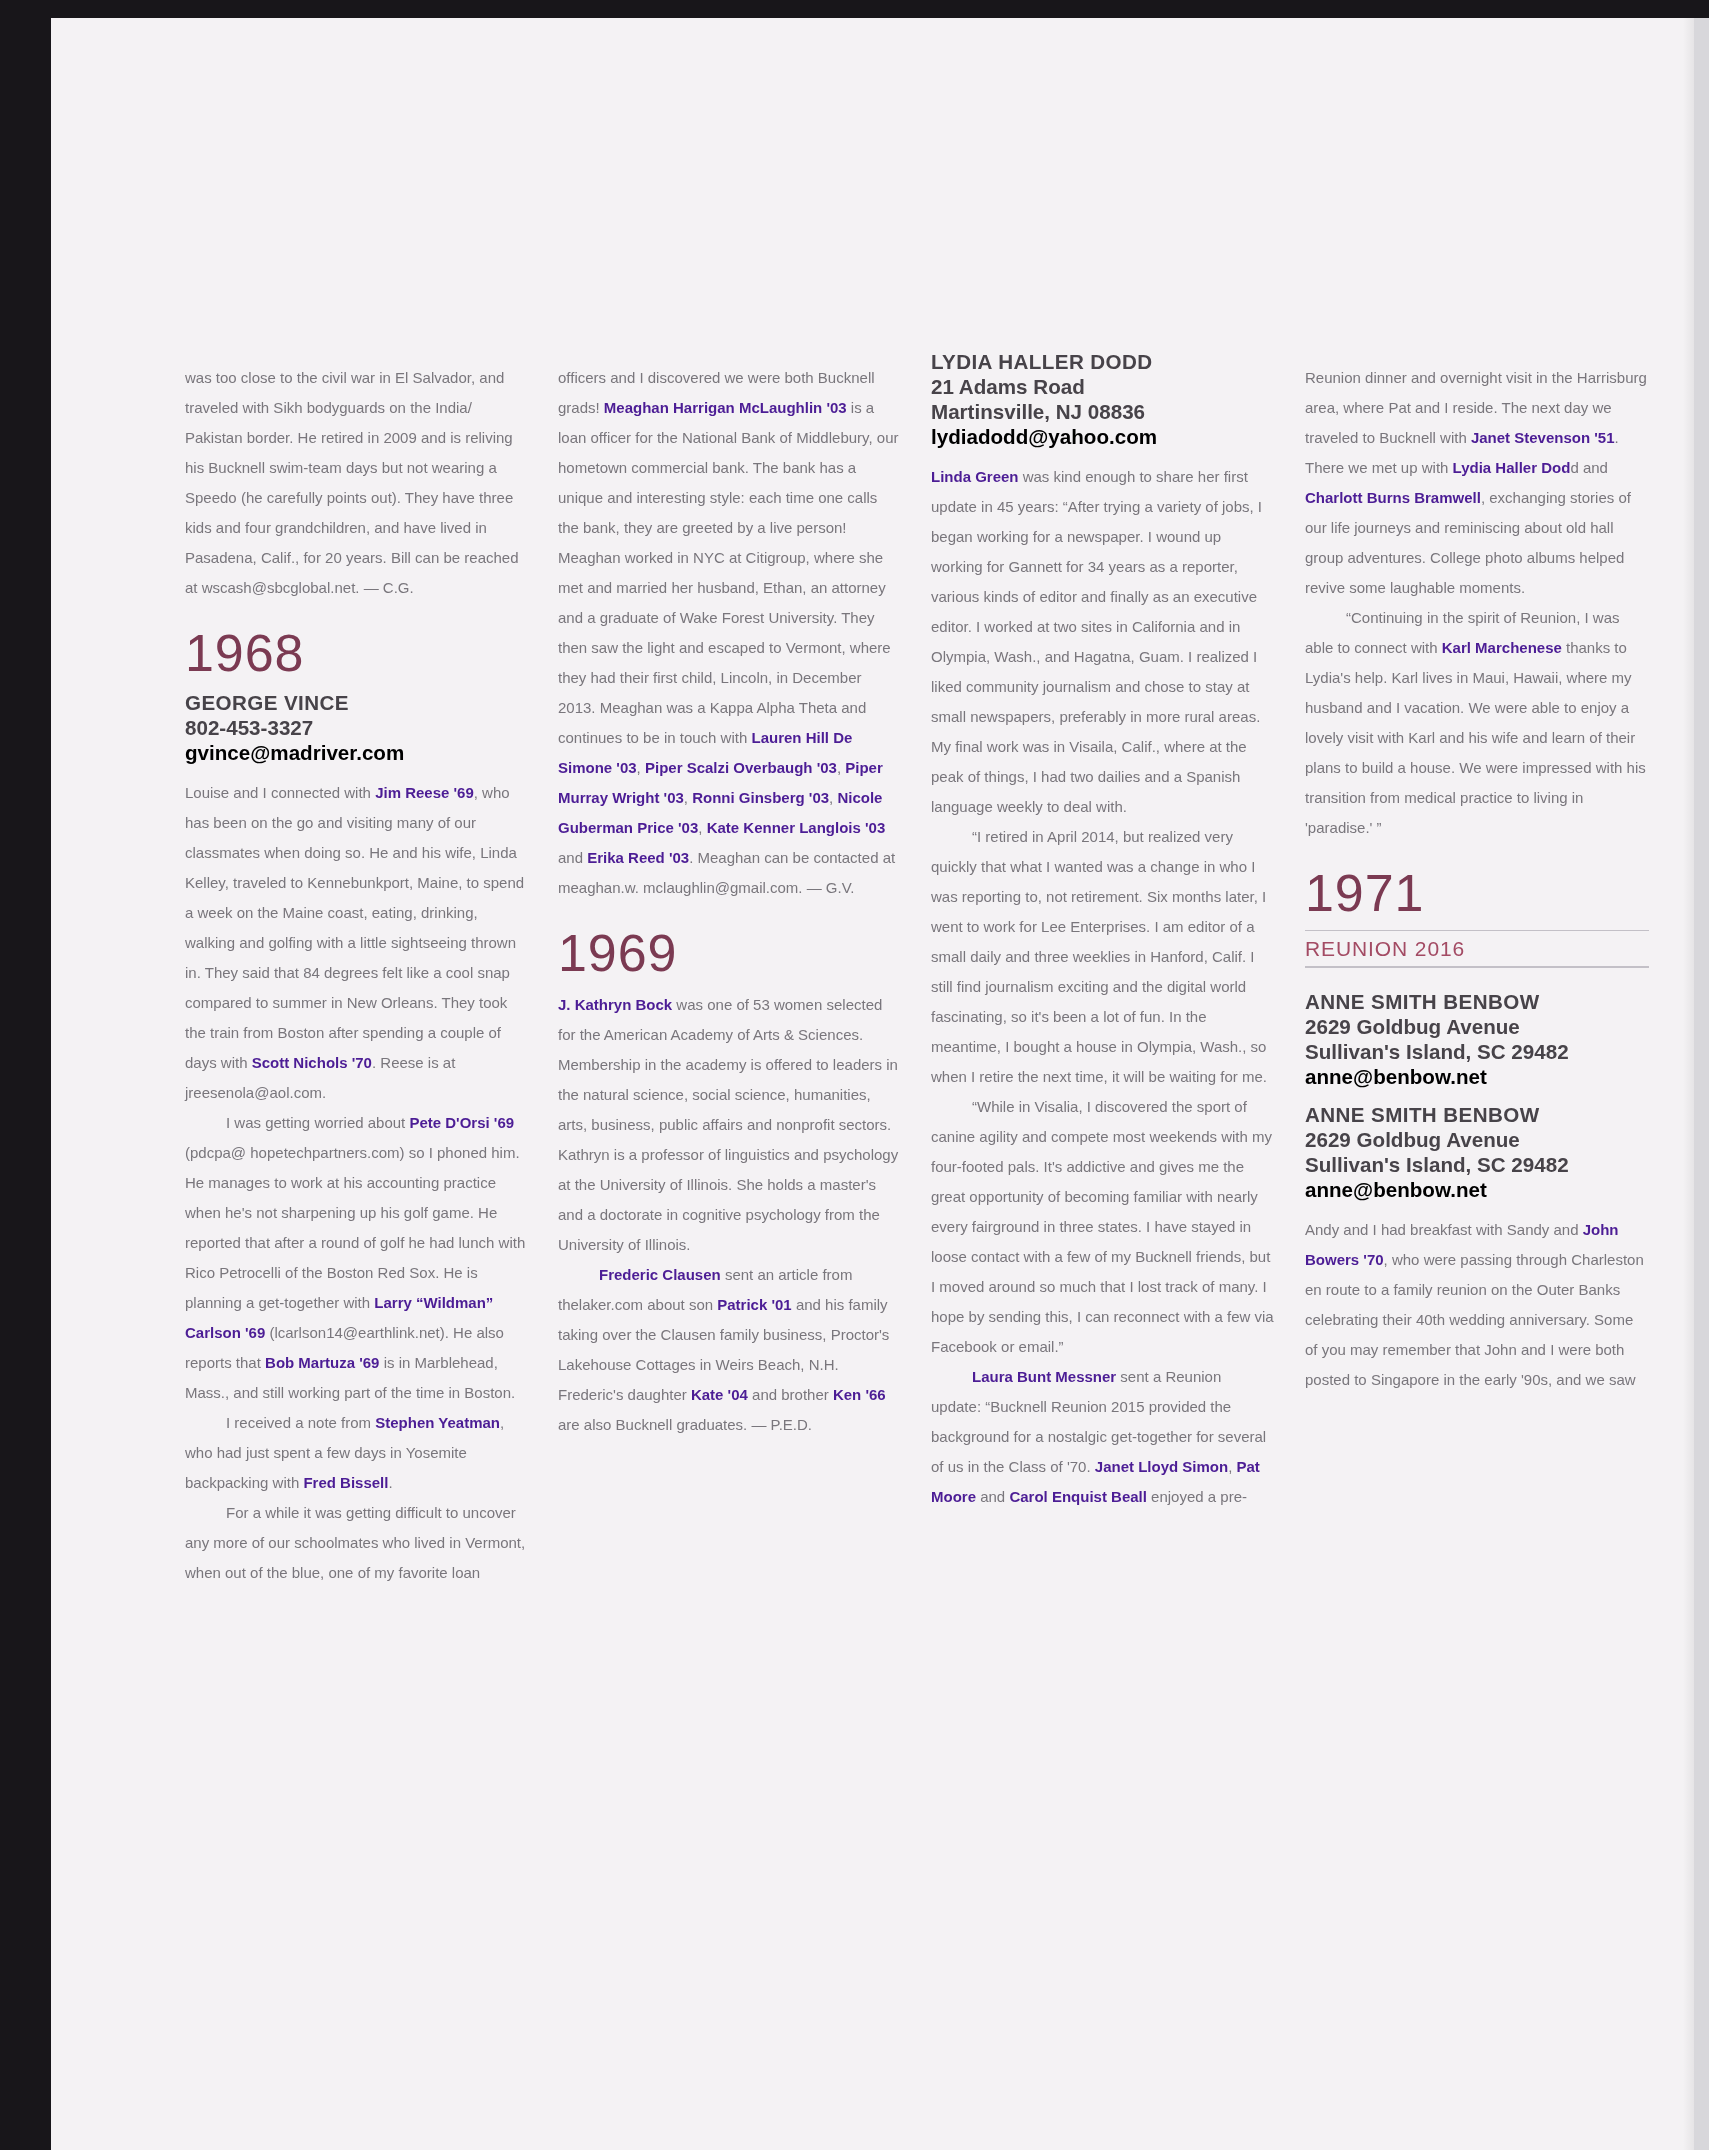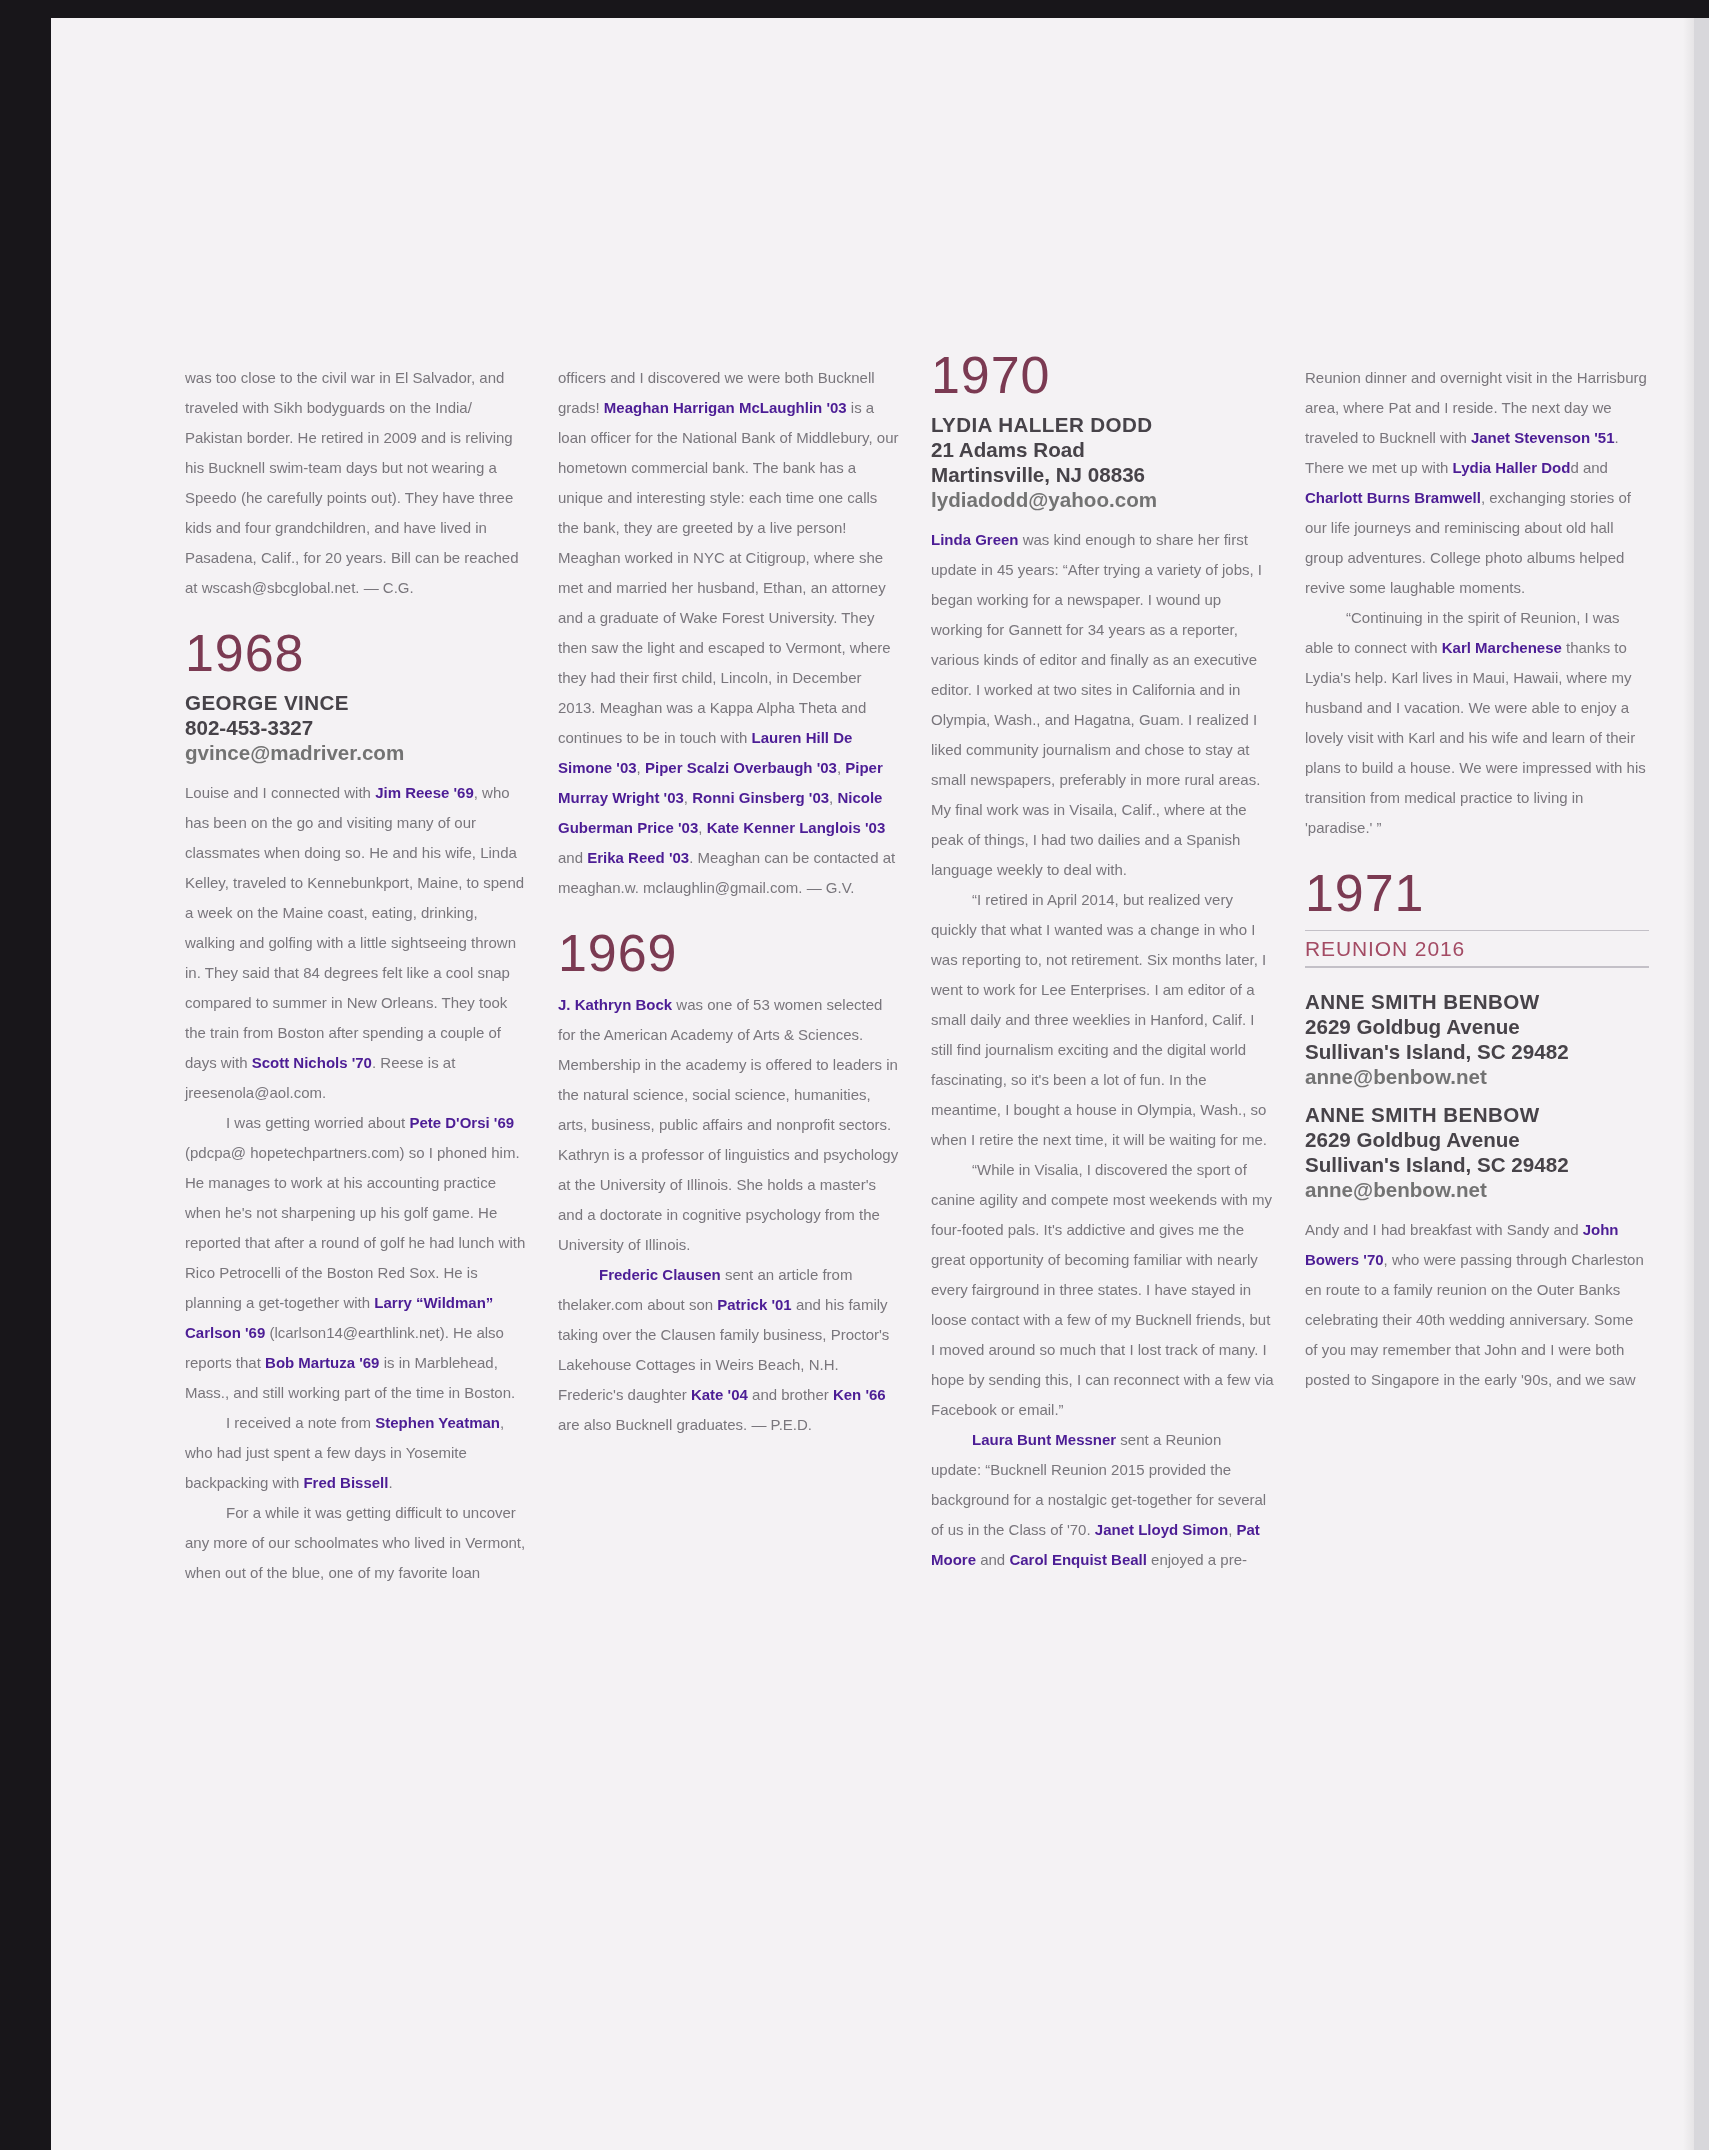--- a/index.html
+++ b/index.html
@@ -21,21 +21,21 @@
   p.body.indent{text-indent:41px;}
   p.body .b{font-weight:bold;color:#4c1d95;}
 
   .year{font-size:52px;line-height:52px;font-weight:400;color:#7b3a52;
         letter-spacing:0.9px;margin:24px 0 10.8px;}
   .year:first-child{margin-top:0;}
 
   .contact{margin:0 0 13px;font-size:20.6px;line-height:25px;font-weight:bold;}
   .contact .name{color:#474349;letter-spacing:0.4px;}
   .contact .line{color:#474349;}
-  .contact .email{color:#737373;}
+  .contact .email{color:#000000;}
 
   .reunion{margin:8.6px 0 21.5px;}
   .reunion .rule{height:1.3px;background:#c3c0c7;}
   .reunion .label{font-size:21px;font-weight:normal;color:#a34b64;
         letter-spacing:0.9px;padding:6px 0 5.2px;}
 </style>
 </head>
 <body>
 
 <div class="scan">
@@ -55,21 +55,20 @@
       <p class="body indent"><span>I received a note from </span><span class="b">Stephen Yeatman</span><span>, who had just spent a few days in Yosemite backpacking with </span><span class="b">Fred Bissell</span><span>.</span></p>
       <p class="body indent"><span>For a while it was getting difficult to uncover any more of our schoolmates who lived in Vermont, when out of the blue, one of my favorite loan</span></p>
     </div>
   <div class="col" id="col-2">
       <p class="body"><span>officers and I discovered we were both Bucknell grads! </span><span class="b">Meaghan Harrigan McLaughlin '03</span><span> is a loan officer for the National Bank of Middlebury, our hometown commercial bank. The bank has a unique and interesting style: each time one calls the bank, they are greeted by a live person! Meaghan worked in NYC at Citigroup, where she met and married her husband, Ethan, an attorney and a graduate of Wake Forest University. They then saw the light and escaped to Vermont, where they had their first child, Lincoln, in December 2013. Meaghan was a Kappa Alpha Theta and continues to be in touch with </span><span class="b">Lauren Hill De Simone '03</span><span>, </span><span class="b">Piper Scalzi Overbaugh '03</span><span>, </span><span class="b">Piper Murray Wright '03</span><span>, </span><span class="b">Ronni Ginsberg '03</span><span>, </span><span class="b">Nicole Guberman Price '03</span><span>, </span><span class="b">Kate Kenner Langlois '03</span><span> and </span><span class="b">Erika Reed '03</span><span>. Meaghan can be contacted at meaghan.w. mclaughlin@gmail.com. — G.V.</span></p>
       <div class="year">1969</div>
       <p class="body"><span class="b">J. Kathryn Bock</span><span> was one of 53 women selected for the American Academy of Arts &amp; Sciences. Membership in the academy is offered to leaders in the natural science, social science, humanities, arts, business, public affairs and nonprofit sectors. Kathryn is a professor of linguistics and psychology at the University of Illinois. She holds a master's and a doctorate in cognitive psychology from the University of Illinois.</span></p>
       <p class="body indent"><span class="b">Frederic Clausen</span><span> sent an article from thelaker.com about son </span><span class="b">Patrick '01</span><span> and his family taking over the Clausen family business, Proctor's Lakehouse Cottages in Weirs Beach, N.H. Frederic's daughter </span><span class="b">Kate '04</span><span> and brother </span><span class="b">Ken '66</span><span> are also Bucknell graduates. — P.E.D.</span></p>
     </div>
   <div class="col" id="col-3">
-      <div class="year">1970</div>
       <div class="contact">
         <div class="name">LYDIA HALLER DODD</div>
         <div class="line">21 Adams Road</div>
         <div class="line">Martinsville, NJ 08836</div>
         <div class="email">lydiadodd@yahoo.com</div>
       </div>
       <p class="body"><span class="b">Linda Green</span><span> was kind enough to share her first update in 45 years: “After trying a variety of jobs, I began working for a newspaper. I wound up working for Gannett for 34 years as a reporter, various kinds of editor and finally as an executive editor. I worked at two sites in California and in Olympia, Wash., and Hagatna, Guam. I realized I liked community journalism and chose to stay at small newspapers, preferably in more rural areas. My final work was in Visaila, Calif., where at the peak of things, I had two dailies and a Spanish language weekly to deal with.</span></p>
       <p class="body indent"><span>“I retired in April 2014, but realized very quickly that what I wanted was a change in who I was reporting to, not retirement. Six months later, I went to work for Lee Enterprises. I am editor of a small daily and three weeklies in Hanford, Calif. I still find journalism exciting and the digital world fascinating, so it's been a lot of fun. In the meantime, I bought a house in Olympia, Wash., so when I retire the next time, it will be waiting for me.</span></p>
       <p class="body indent"><span>“While in Visalia, I discovered the sport of canine agility and compete most weekends with my four-footed pals. It's addictive and gives me the great opportunity of becoming familiar with nearly every fairground in three states. I have stayed in loose contact with a few of my Bucknell friends, but I moved around so much that I lost track of many. I hope by sending this, I can reconnect with a few via Facebook or email.”</span></p>
       <p class="body indent"><span class="b">Laura Bunt Messner</span><span> sent a Reunion update: “Bucknell Reunion 2015 provided the background for a nostalgic get-together for several of us in the Class of '70. </span><span class="b">Janet Lloyd Simon</span><span>, </span><span class="b">Pat Moore</span><span> and </span><span class="b">Carol Enquist Beall</span><span> enjoyed a pre-</span></p>

